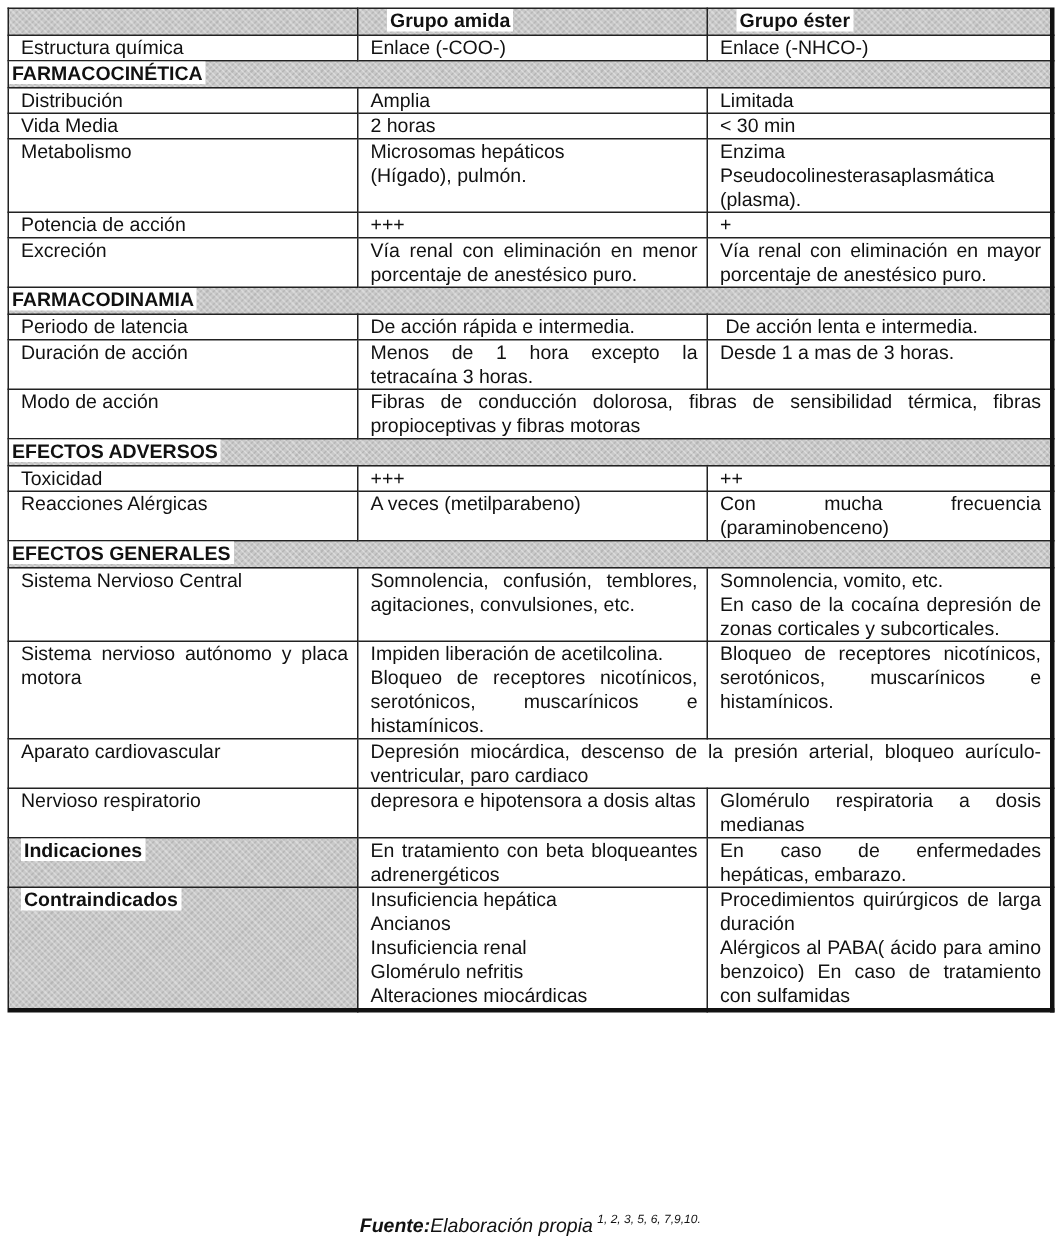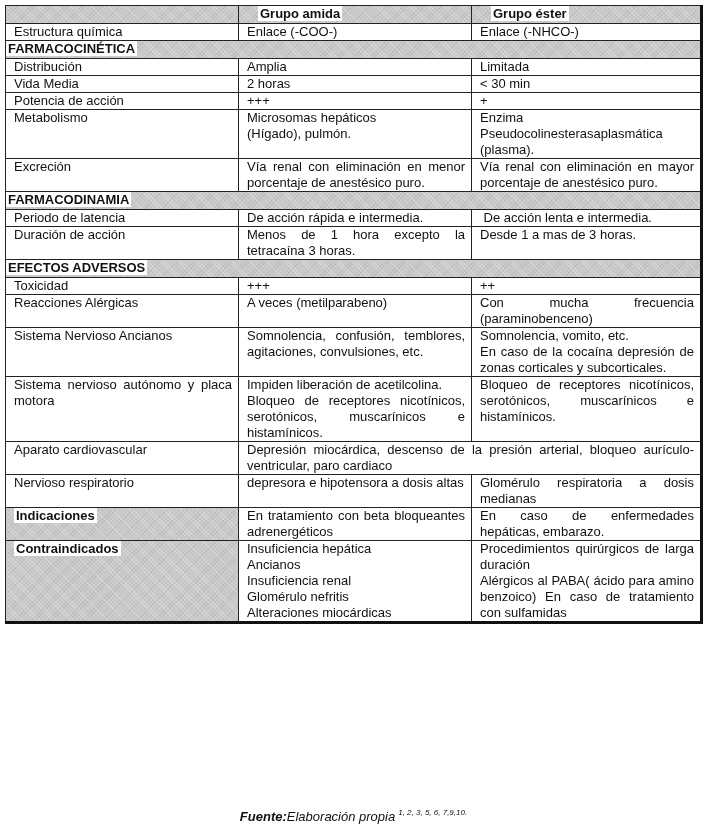--- a/index.html
+++ b/index.html
@@ -117,71 +117,78 @@
       <td>Distribución</td>
       <td>Amplia</td>
       <td>Limitada</td>
     </tr>
     <tr>
       <td>Vida Media</td>
       <td>2 horas</td>
       <td>&lt; 30 min</td>
     </tr>
     <tr>
-      <td>Potencia de acción</td>
-      <td>+++</td>
-      <td>+</td>
-    </tr>
-    <tr>
       <td>Metabolismo</td>
       <td>
         <span class="line">Microsomas hepáticos</span>
         <span class="line">(Hígado), pulmón.</span>
       </td>
       <td>
         <span class="line">Enzima</span>
         <span class="line">Pseudocolinesterasaplasmática (plasma).</span>
       </td>
     </tr>
     <tr>
+      <td>Potencia de acción</td>
+      <td>+++</td>
+      <td>+</td>
+    </tr>
+    <tr>
       <td>Excreción</td>
       <td class="just">Vía renal con eliminación en menor porcentaje de anestésico puro.</td>
       <td class="just">Vía renal con eliminación en mayor porcentaje de anestésico puro.</td>
     </tr>
 
     <tr class="section">
       <td colspan="3" class="pattern"><span class="hl">FARMACODINAMIA</span></td>
     </tr>
     <tr>
       <td>Periodo de latencia</td>
       <td>De acción rápida e intermedia.</td>
       <td style="white-space: pre;"> De acción lenta e intermedia.</td>
     </tr>
     <tr>
       <td>Duración de acción</td>
       <td class="just">Menos de 1 hora excepto la tetracaína 3 horas.</td>
       <td>Desde 1 a mas de 3 horas.</td>
     </tr>
+    <tr>
+      <td>Modo de acción</td>
+      <td colspan="2" class="just">Fibras de conducción dolorosa, fibras de sensibilidad térmica, fibras propioceptivas y fibras motoras</td>
+    </tr>
 
     <tr class="section">
       <td colspan="3" class="pattern"><span class="hl">EFECTOS ADVERSOS</span></td>
     </tr>
     <tr>
       <td>Toxicidad</td>
       <td>+++</td>
       <td>++</td>
     </tr>
     <tr>
       <td>Reacciones Alérgicas</td>
       <td>A veces (metilparabeno)</td>
       <td class="just">Con mucha frecuencia (paraminobenceno)</td>
     </tr>
 
-    <tr>
-      <td>Sistema Nervioso Ancianos</td>
+    <tr class="section">
+      <td colspan="3" class="pattern"><span class="hl">EFECTOS GENERALES</span></td>
+    </tr>
+    <tr>
+      <td>Sistema Nervioso Central</td>
       <td class="just">Somnolencia, confusión, temblores, agitaciones, convulsiones, etc.</td>
       <td class="just">
         <span class="line">Somnolencia, vomito, etc.</span>
         <span class="line">En caso de la cocaína depresión de zonas corticales y subcorticales.</span>
       </td>
     </tr>
     <tr>
       <td class="just">Sistema nervioso autónomo y placa motora</td>
       <td class="just">
         <span class="line">Impiden liberación de acetilcolina.</span>

